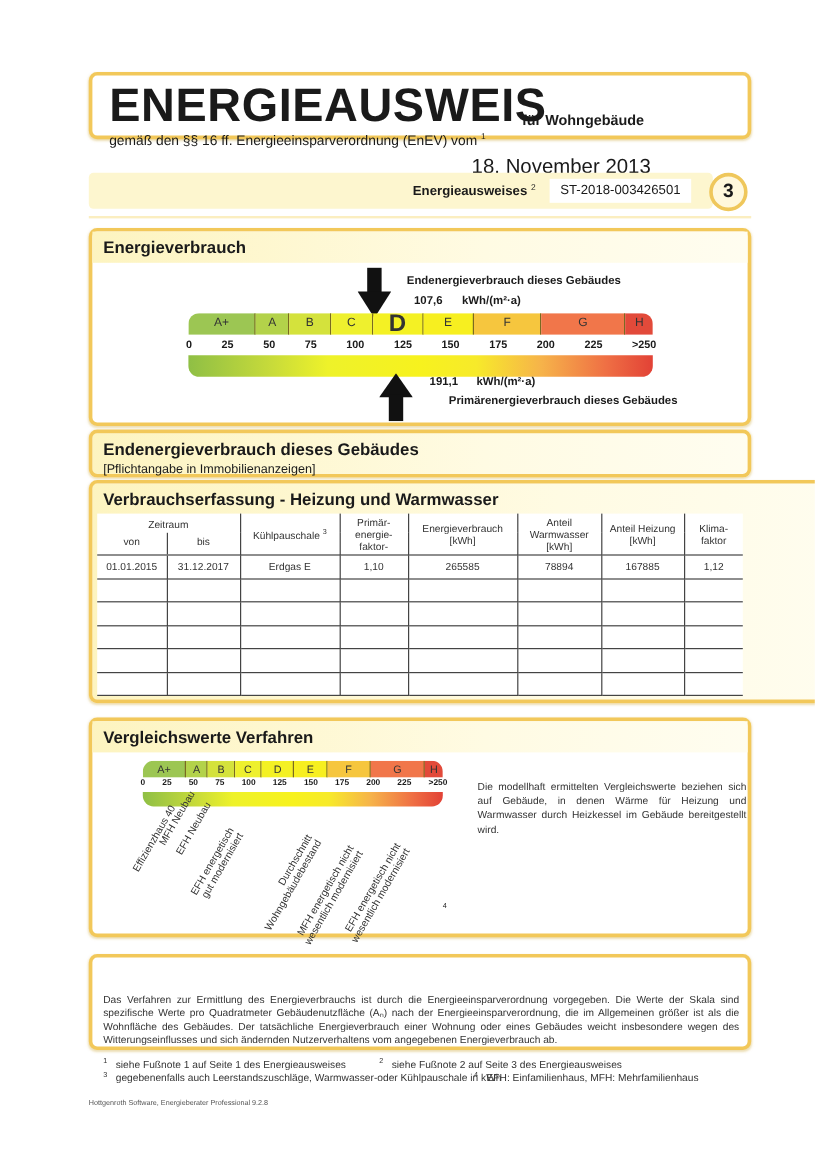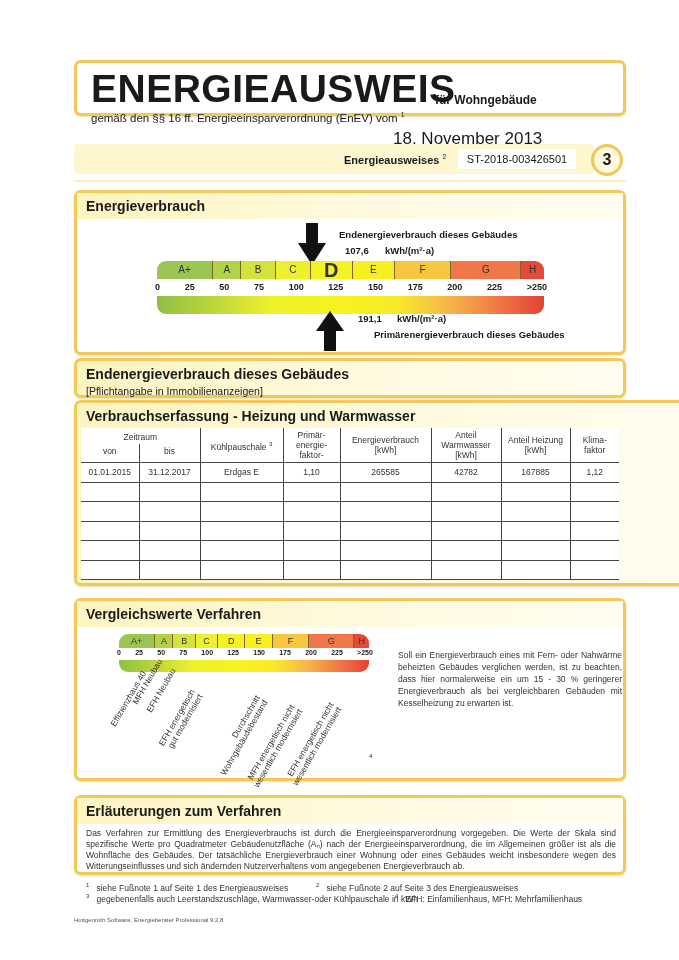--- a/index.html
+++ b/index.html
@@ -182,21 +182,21 @@
         <th style="border-top:none;padding-bottom:6px;">bis</th>
       </tr>
     </thead>
     <tbody id="tbody">
         <tr>
           <td class="fl">01.01.2015</td>
           <td>31.12.2017</td>
           <td>Erdgas E</td>
           <td>1,10</td>
           <td>265585</td>
-          <td>42782</td>
+          <td>78894</td>
           <td>167885</td>
           <td class="lr">1,12</td>
         </tr>
         <tr>
           <td class="fl"></td>
           <td></td>
           <td></td>
           <td></td>
           <td></td>
           <td></td>
@@ -282,26 +282,25 @@
 gut modernisiert</div>
   <div class="rot" style="left:150px;top:158px;white-space:pre;">Durchschnitt
 Wohngebäudebestand</div>
   <div class="rot" style="left:183px;top:170px;white-space:pre;">MFH energetisch nicht
 wesentlich modernisiert</div>
   <div class="rot" style="left:222px;top:168px;white-space:pre;">EFH energetisch nicht
 wesentlich modernisiert</div>
   <div style="position:absolute;left:292px;top:152px;font-size:6px;">4</div>
 
   <div class="txt">
-    <div>Soll ein Energieverbrauch eines mit Fern- oder Nahwärme beheizten Gebäudes verglichen werden, ist zu beachten, dass hier normalerweise ein um 15 - 30 % geringerer Energieverbrauch als bei vergleichbaren Gebäuden mit Kesselheizung zu erwarten ist.</div>
+    <div>Die modellhaft ermittelten Vergleichswerte beziehen sich auf Gebäude, in denen Wärme für Heizung und Warmwasser durch Heizkessel im Gebäude bereitgestellt wird.</div>
   </div>
 </div>
 
 <div class="panel" id="er">
-  <div class="ptitle panel-head">Erläuterungen zum Verfahren</div>
   <div class="body">Das Verfahren zur Ermittlung des Energieverbrauchs ist durch die Energieeinsparverordnung vorgegeben. Die Werte der Skala sind spezifische Werte pro Quadratmeter Gebäudenutzfläche (Aₙ) nach der Energieeinsparverordnung, die im Allgemeinen größer ist als die Wohnfläche des Gebäudes. Der tatsächliche Energieverbrauch einer Wohnung oder eines Gebäudes weicht insbesondere wegen des Witterungseinflusses und sich ändernden Nutzerverhaltens vom angegebenen Energieverbrauch ab.</div>
 </div>
 
 <div class="foot" style="left:86px;top:882px;"><sup>1</sup>&nbsp;&nbsp;&nbsp;<span>siehe Fußnote 1 auf Seite 1 des Energieausweises</span></div>
 <div class="foot" style="left:316px;top:882px;"><sup>2</sup>&nbsp;&nbsp;&nbsp;<span>siehe Fußnote 2 auf Seite 3 des Energieausweises</span></div>
 <div class="foot" style="left:86px;top:893px;"><sup>3</sup>&nbsp;&nbsp;&nbsp;<span>gegebenenfalls auch Leerstandszuschläge, Warmwasser-oder Kühlpauschale in kWh</span></div>
 <div class="foot" style="left:395px;top:893px;"><sup>4</sup>&nbsp;&nbsp;&nbsp;<span>EFH: Einfamilienhaus, MFH: Mehrfamilienhaus</span></div>
 <div class="soft">Hottgenroth Software, Energieberater Professional 9.2.8</div>
 
 </body></html>

